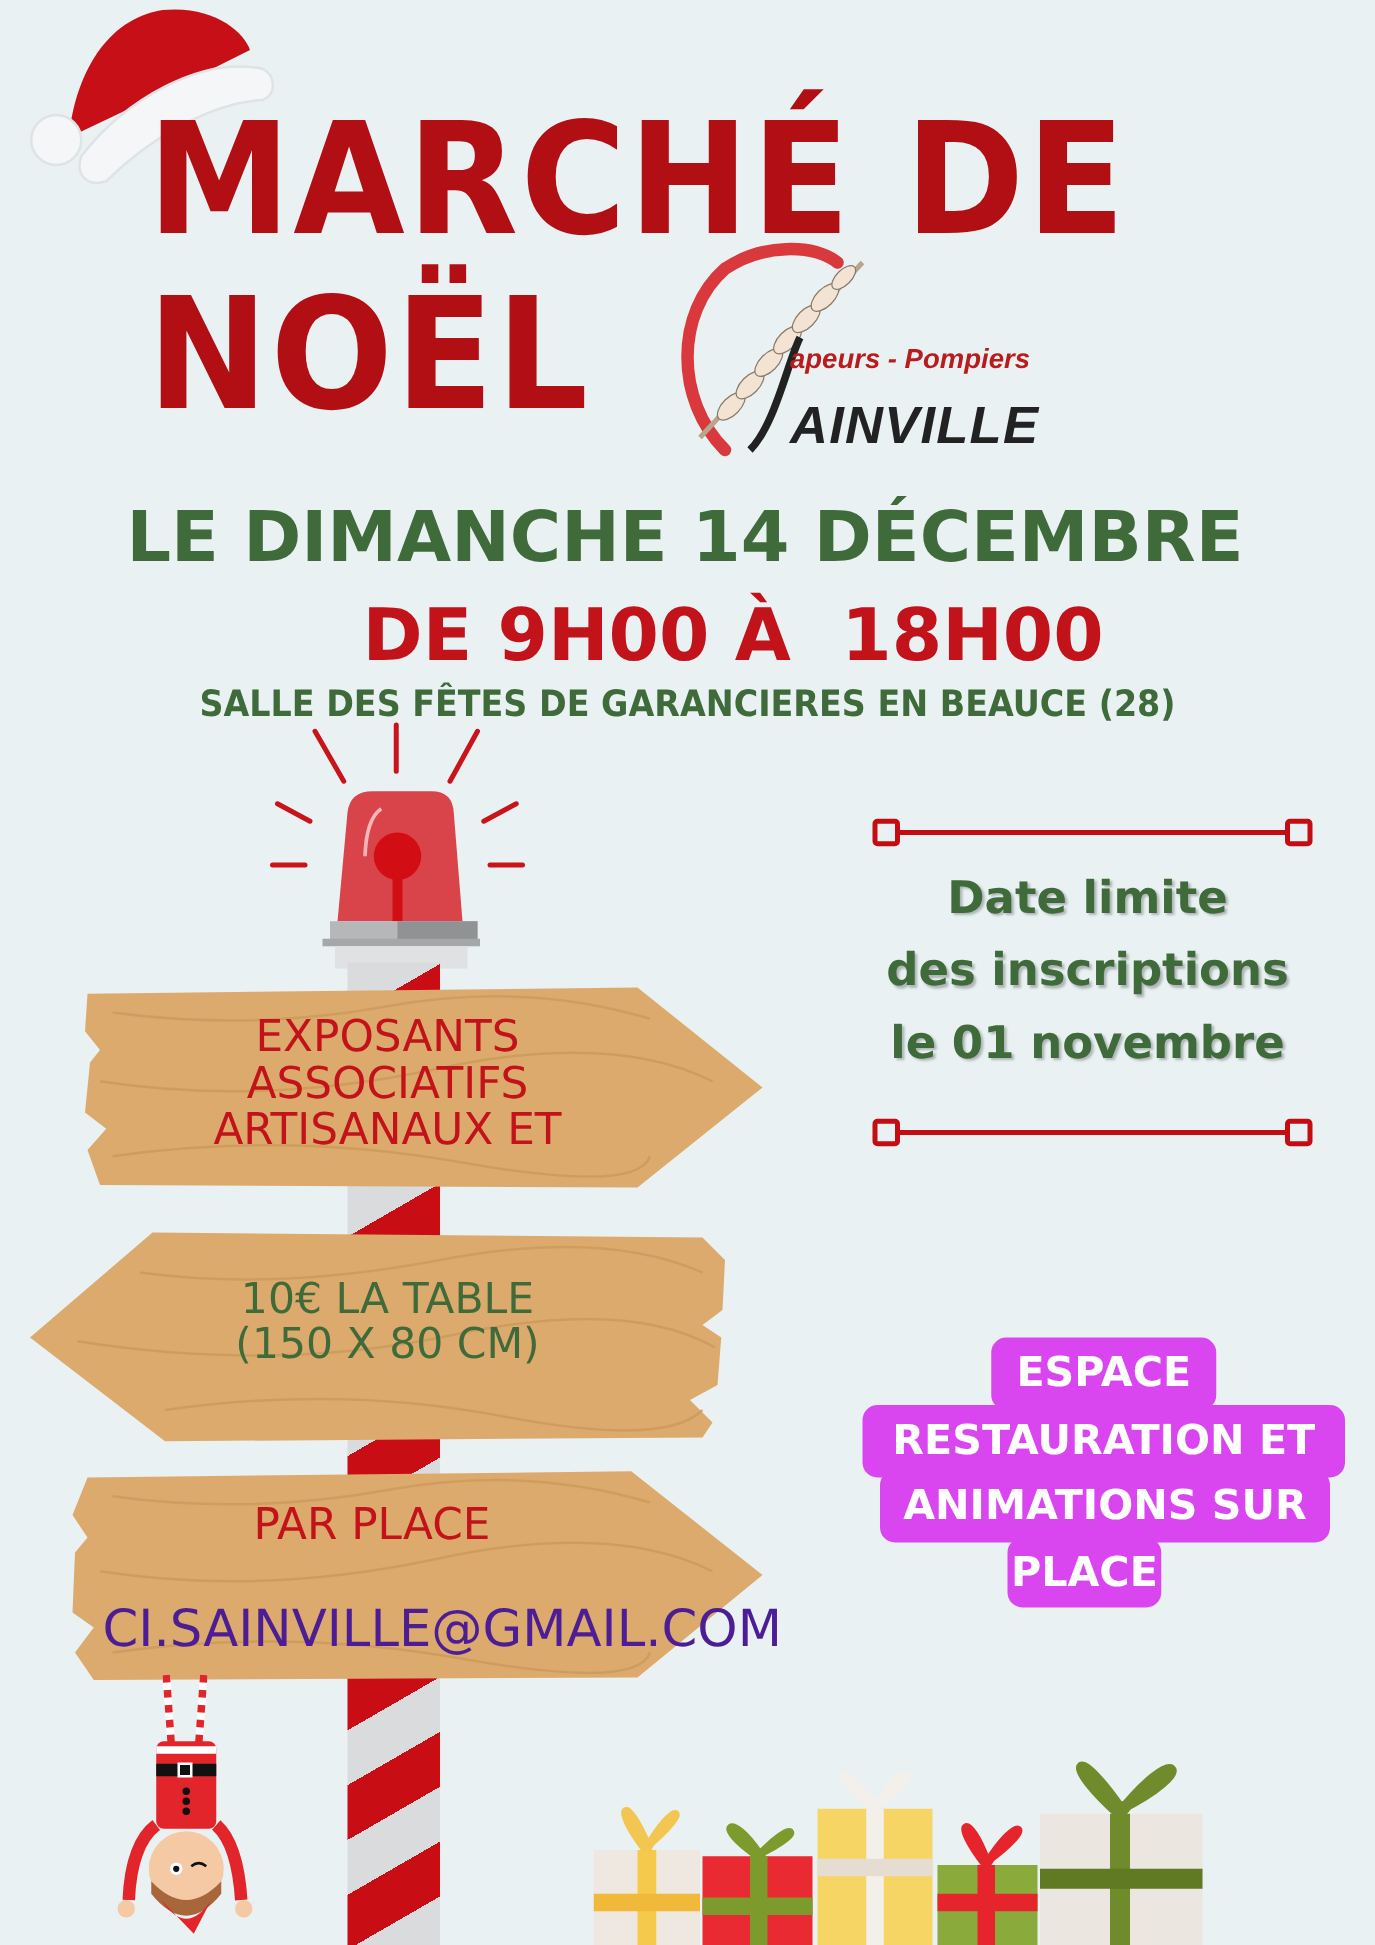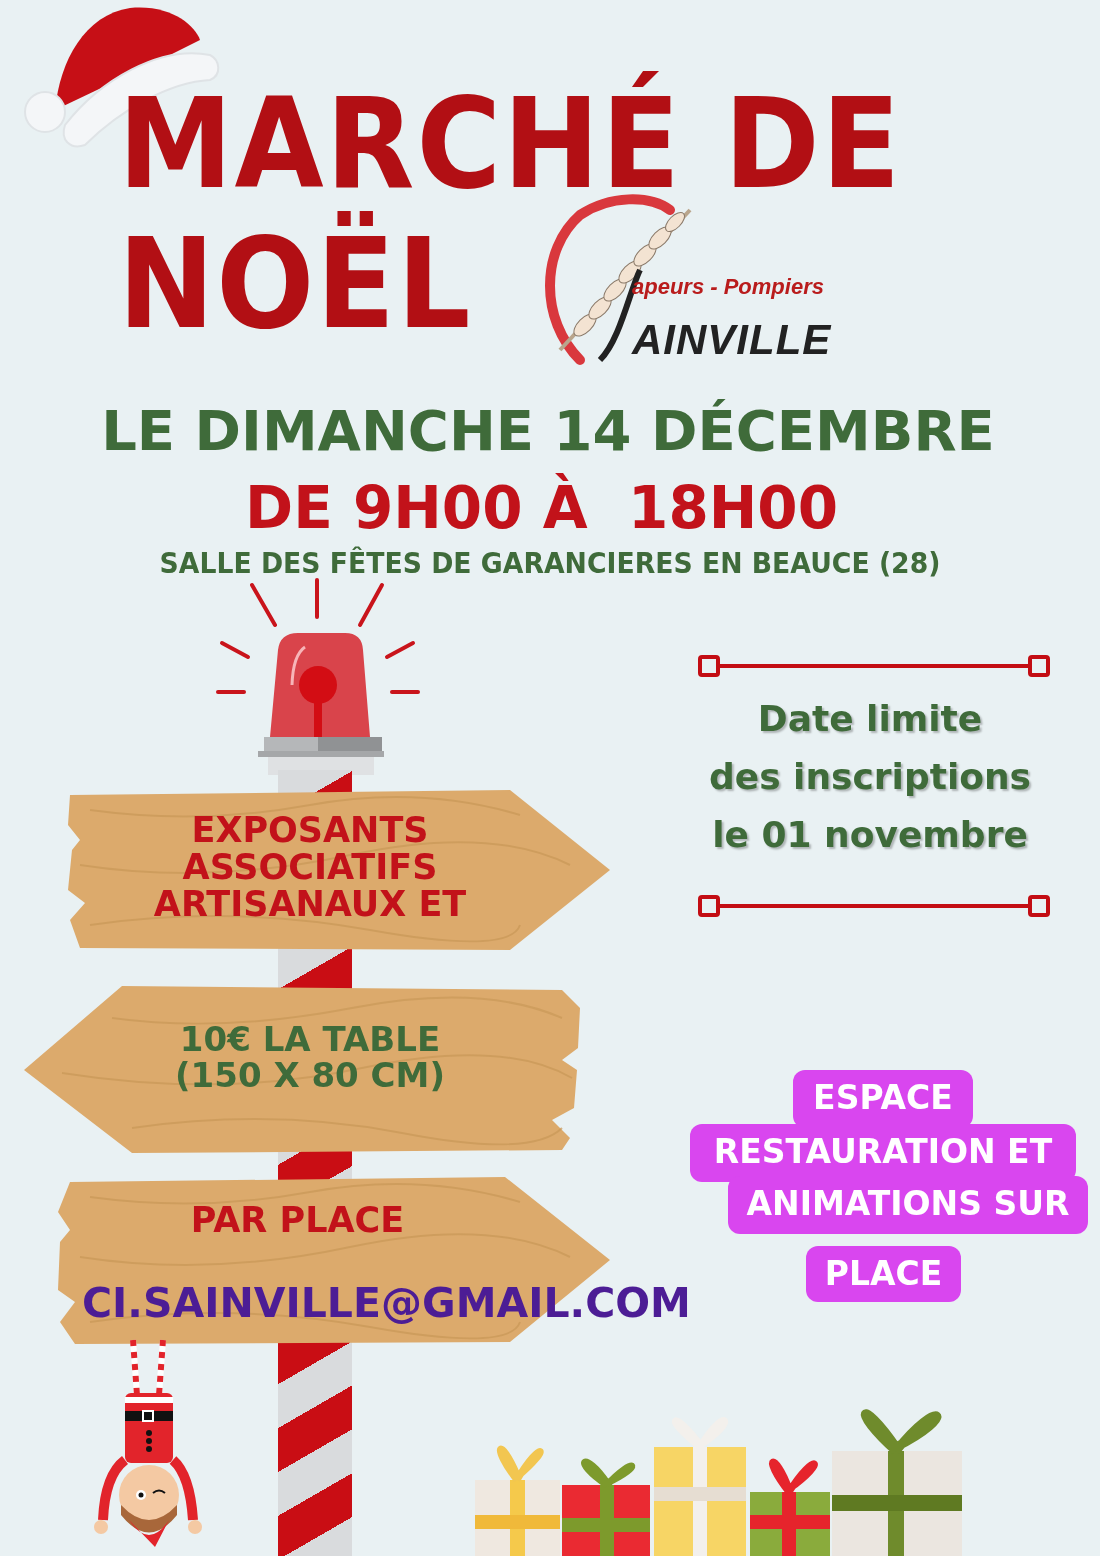--- a/index.html
+++ b/index.html
@@ -8,35 +8,35 @@
     background: #e9f1f3;
     font-family: "DejaVu Sans", sans-serif;
   }
   .abs { position: absolute; }
   .title {
     color: #b20f14; font-weight: bold; font-size: 124px; letter-spacing: 2px;
     font-family: "DejaVu Sans", sans-serif; line-height: 1;
     transform: scaleX(0.93); transform-origin: left top;
   }
   .green { color: #3f6b3a; }
-  .red { color: #c2121a; }
+  .red { color: #c2121a; margin-left: 45px; }
   .date-line {
     left: 0; width: 1100px; text-align: center; font-weight: bold;
     font-family: "DejaVu Sans", sans-serif;
   }
   .logo-sub {
     font-family: "Liberation Sans", sans-serif; font-style: italic; color: #b91c1c;
     font-size: 22px; font-weight: bold;
   }
   .logo-main {
     font-family: "Liberation Sans", sans-serif; font-style: italic; color: #222;
     font-size: 42px; font-weight: bold; letter-spacing: 1px;
   }
   .sign-text {
-    font-family: "DejaVu Sans", sans-serif; font-weight: bold; text-align: center;
+    font-family: "DejaVu Sans", sans-serif; font-weight: normal; text-align: center;
     line-height: 1.05; position: absolute;
   }
   .deadline {
     font-family: "DejaVu Sans", sans-serif; font-weight: bold; color: #3f6b3a;
     text-align: center; font-size: 36px; line-height: 58px;
     text-shadow: 2px 2px 2px rgba(0,0,0,0.25);
   }
   .badge-line {
     position: absolute; background: #d946ef; color: #fff; font-weight: bold;
     font-family: "DejaVu Sans", sans-serif; text-align: center; font-size: 33px;
@@ -152,22 +152,22 @@
 </div>
 <svg class="abs" style="left:696px;top:894px;" width="356" height="24" viewBox="0 0 356 24">
   <line x1="14" y1="12" x2="342" y2="12" stroke="#c30d13" stroke-width="4"></line>
   <rect x="4" y="3" width="18" height="18" fill="#e9f1f3" stroke="#c30d13" stroke-width="4" rx="2"></rect>
   <rect x="334" y="3" width="18" height="18" fill="#e9f1f3" stroke="#c30d13" stroke-width="4" rx="2"></rect>
 </svg>
 
 <div class="abs" style="left:0;top:0;">
   <div class="badge-line" style="left:793px;top:1070px;width:180px;height:58px;">ESPACE</div>
   <div class="badge-line" style="left:690px;top:1124px;width:386px;height:58px;">RESTAURATION ET</div>
-  <div class="badge-line" style="left:704px;top:1176px;width:360px;height:58px;margin-left:24px;">ANIMATIONS SUR</div>
-  <div class="badge-line" style="left:806px;top:1230px;width:155px;height:56px;margin-top:16px;">PLACE</div>
+  <div class="badge-line" style="left:704px;top:1176px;width:360px;height:58px;">ANIMATIONS SUR</div>
+  <div class="badge-line" style="left:806px;top:1230px;width:123px;height:56px;">PLACE</div>
 </div>
 
 <svg class="abs" style="left:85px;top:1335px;" width="120" height="215" viewBox="0 0 120 215">
   <g stroke-width="6">
     <line x1="48" y1="5" x2="52" y2="60" stroke="#fff"></line>
     <line x1="48" y1="5" x2="52" y2="60" stroke="#e2242b" stroke-dasharray="6 6"></line>
     <line x1="78" y1="5" x2="74" y2="60" stroke="#fff"></line>
     <line x1="78" y1="5" x2="74" y2="60" stroke="#e2242b" stroke-dasharray="6 6"></line>
   </g>
   <rect x="40" y="58" width="48" height="70" rx="6" fill="#e2242b"></rect>

